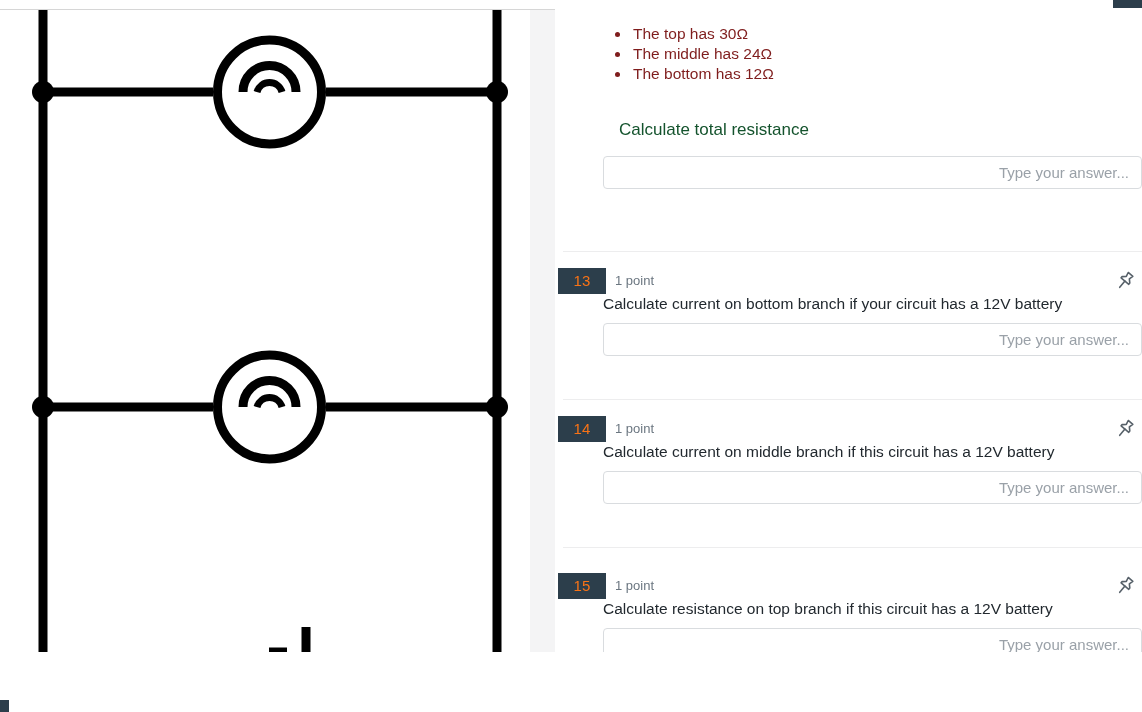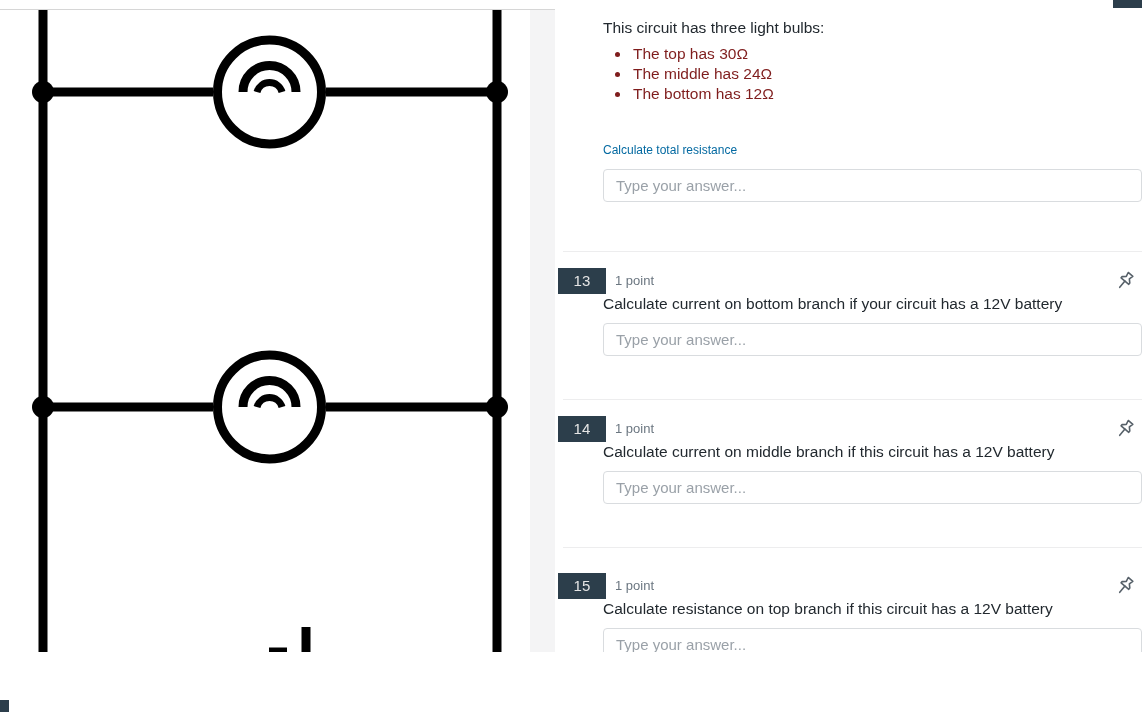--- a/index.html
+++ b/index.html
@@ -29,21 +29,21 @@
     position:absolute;left:555px;top:0px;width:587px;height:652px;
     background:#ffffff;overflow:hidden;
   }
 
   .q-block{position:absolute;left:0;width:587px;}
 
   .q-head{position:relative;height:26px;}
   .q-badge{
     position:absolute;left:3px;top:0;
     min-width:48px;height:26px;
-    background:#2c3e4b;color:#e5e5e5;
+    background:#2c3e4b;color:#f97316;
     font-size:15px;line-height:26px;text-align:center;
     letter-spacing:.2px;
   }
   .q-points{
     position:absolute;left:60px;top:0;height:26px;line-height:26px;
     font-size:13px;color:#6b7680;
   }
   .q-pin{
     position:absolute;right:5px;top:1px;width:24px;height:24px;
     opacity:.85;
@@ -51,29 +51,29 @@
   .q-text{
     margin:0;padding:0 0 0 48px;
     font-size:15.5px;color:#22292f;line-height:20px;
   }
   .q-prompt-list{
     margin:0;padding:6px 0 0 76px;
     font-size:15.5px;color:#7f1d1d;line-height:20px;
   }
   .q-prompt-list li{margin:0 0 0 0;padding:0 0 0 2px;line-height:20px;}
   .q-sub{
-    margin:0;padding:0 0 0 48px;
-    font-size:12px;color:#0369a1;line-height:20px;
+    margin:16px;padding:0 0 0 48px;
+    font-size:17px;color:#14532d;line-height:20px;
   }
   .q-input{
     display:block;box-sizing:border-box;
     margin:9px 0 0 48px;width:539px;height:33px;
     border:1px solid #d9dcdf;border-radius:4px;background:#fff;
     font-family:"Liberation Sans", sans-serif;font-size:15px;
-    color:#22292f;padding:0 12px;outline:none;
+    color:#22292f;padding:0 12px;outline:none;text-align:right;
   }
   .q-input::placeholder{color:#9aa1a8;}
 
   .q-sep{position:absolute;left:8px;width:579px;height:1px;background:#ededee;}
   
   .top-badge-clip{
     position:absolute;left:558px;top:-18px;width:50px;height:26px;
     background:#2c3e4b;
   }
 
@@ -127,21 +127,20 @@
     </svg>
   </div>
 
   <div class="gutter"></div>
 
   <div class="quiz-panel">
 
     <div class="top-badge-clip"></div>
 
     <div class="q-block" style="top:18px;">
-      <p class="q-text">This circuit has three light bulbs:</p>
       <ul class="q-prompt-list">
         <li>The top has 30Ω</li>
         <li>The middle has 24Ω</li>
         <li>The bottom has 12Ω</li>
       </ul>
       <p class="q-sub" style="margin-top:36px;">Calculate total resistance</p>
       <input class="q-input" type="text" placeholder="Type your answer..." style="">
     </div>
 
     <div class="q-sep" style="top:251px;"></div>

